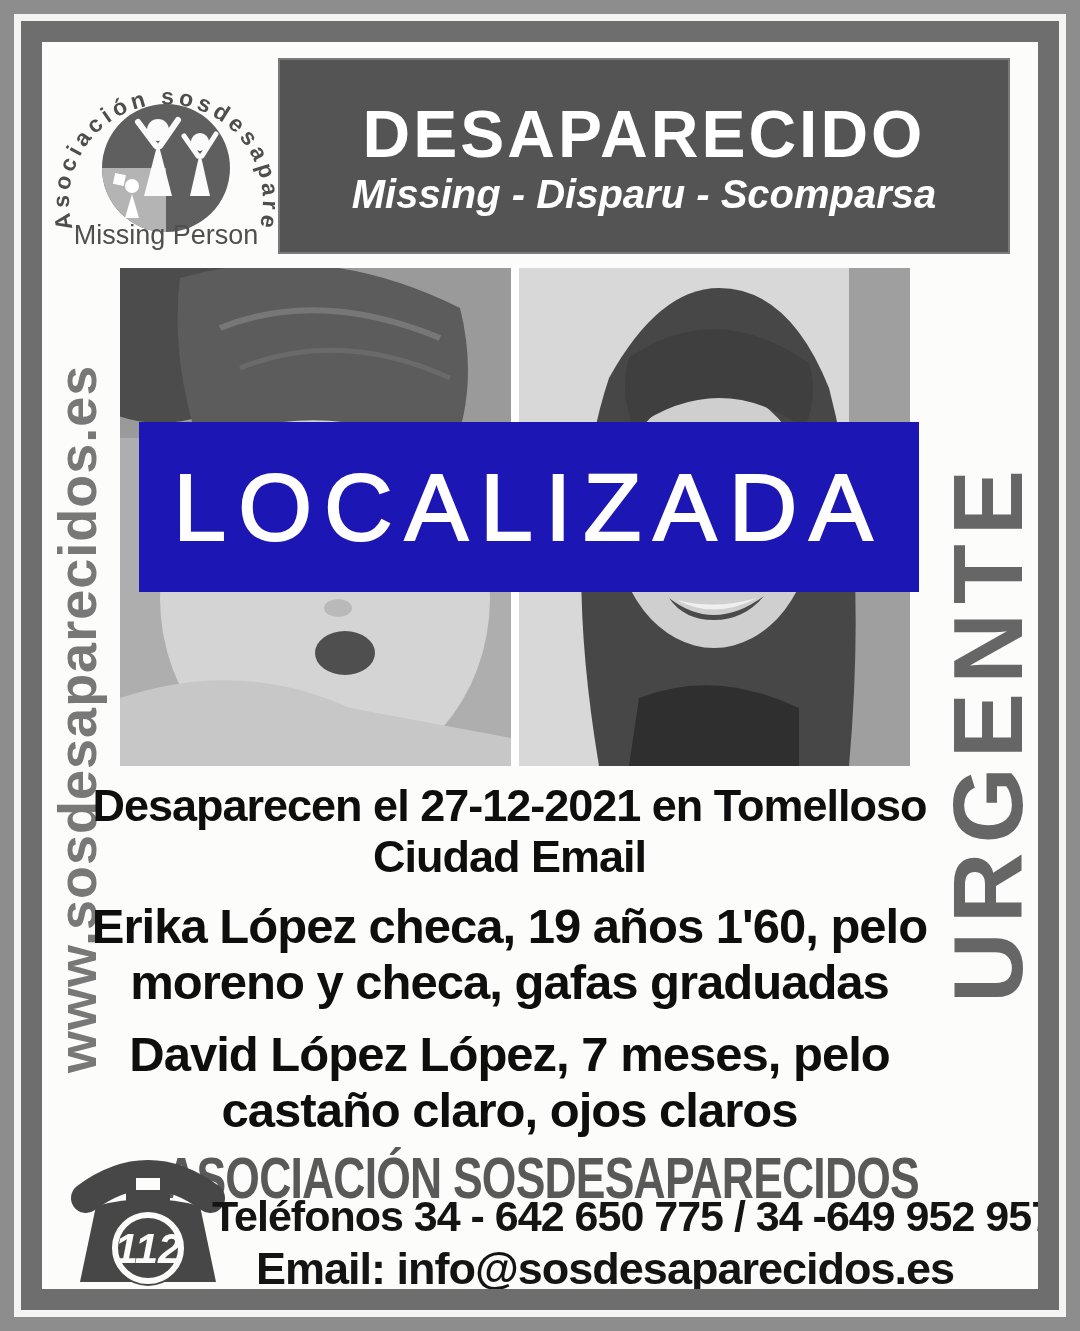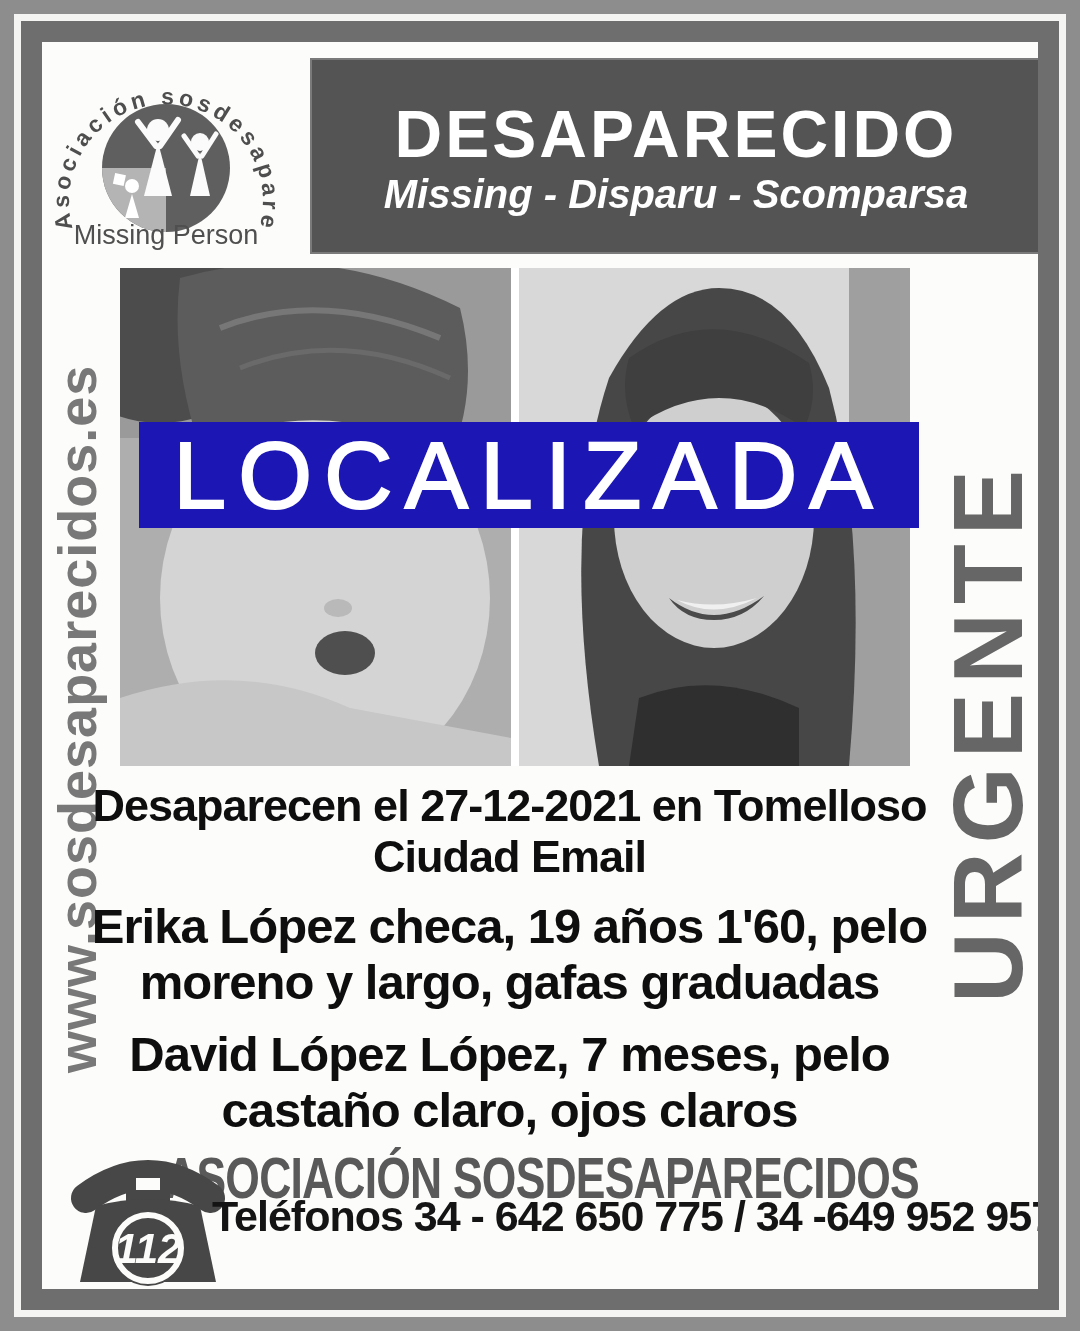--- a/index.html
+++ b/index.html
@@ -22,21 +22,20 @@
   .logo-caption {
     margin-top:-14px; font-size:27px; font-weight:normal; color:#4f4f4f; letter-spacing:0px;
   }
 
   
   .header-banner {
     position:absolute; left:236px; top:16px; width:732px; height:196px;
     background:#545454; color:#ffffff; display:flex; flex-direction:column;
     align-items:center; justify-content:center; gap:0;
     box-shadow:0 0 0 2px #7a7a7a inset;
-    margin-left:32px;
   }
   .header-title   { font-size:66px; font-weight:bold; letter-spacing:3px; }
   .header-subtitle{ font-size:40px; font-weight:bold; letter-spacing:0px;font-style:italic; }
 
   
   .vert-left {
     position:absolute; left:-8px; top:222px; height:910px; width:86px;
     writing-mode:vertical-rl; transform:rotate(180deg);
     font-size:54px; font-weight:bold; color:#787878; letter-spacing:1px;
     text-align:center; line-height:86px;
@@ -51,21 +50,21 @@
   
   .photos {
     position:absolute; left:78px; top:226px; width:790px; height:498px;
     display:flex; gap:8px; background:#ffffff;
   }
   .photo { flex:1 1 0; overflow:hidden; position:relative; }
   .photo svg { display:block; width:100%; height:100%; }
 
   
   .localizada-banner {
-    position:absolute; left:97px; top:380px; width:780px; height:106px;
+    position:absolute; left:97px; top:380px; width:780px; height:170px;
     background:#1c16b4; display:flex; align-items:center; justify-content:center;
   }
   .localizada-text {
     color:#ffffff; font-size:95px; font-weight:normal; letter-spacing:12px;
     -webkit-text-stroke:2px #ffffff; white-space:nowrap;
   }
 
   
   .details {
     position:absolute; left:26px; right:87px; top:738px;
@@ -165,37 +164,38 @@
 
         <div class="localizada-banner">
           <span class="localizada-text">LOCALIZADA</span>
         </div>
 
         <div class="details">
           <div class="d-line1">Desaparecen el 27-12-2021 en Tomelloso</div>
           <div class="d-line2">Ciudad Email</div>
           <div class="d-gap"></div>
           <div class="d-person">Erika López checa, 19 años 1'60, pelo</div>
-          <div class="d-person">moreno y largo, gafas graduadas</div>
+          <div class="d-person">moreno y checa, gafas graduadas</div>
           <div class="d-gap"></div>
           <div class="d-person">David López López, 7 meses, pelo</div>
           <div class="d-person">castaño claro, ojos claros</div>
           <div class="org-name">ASOCIACIÓN SOSDESAPARECIDOS</div>
         </div>
 
         <svg class="phone-icon" viewBox="0 0 184 138">
           <path d="M30 48 Q92 2 154 48" stroke="#474747" stroke-width="30" stroke-linecap="round" fill="none"></path>
           <rect x="70" y="22" width="44" height="30" fill="#474747"></rect>
           <rect x="80" y="28" width="24" height="12" fill="#fcfcfa"></rect>
           <path d="M24 132 L160 132 L144 56 Q92 42 40 56 Z" fill="#474747"></path>
           <circle cx="92" cy="98" r="38" fill="#474747"></circle>
           <circle cx="92" cy="98" r="33" fill="none" stroke="#fcfcfa" stroke-width="6"></circle>
           <text x="92" y="113" text-anchor="middle" font-size="42" font-weight="bold" font-style="italic" fill="#fcfcfa">112</text>
         </svg>
 
         <div class="contact">
           <div class="contact-phones">Teléfonos 34 - 642 650 775 /  34 -649  952 957</div>
+          <div class="contact-email">Email: info@sosdesaparecidos.es</div>
         </div>
 
       </div>
     </div>
   </div>
 </div>
 
 </body></html>

